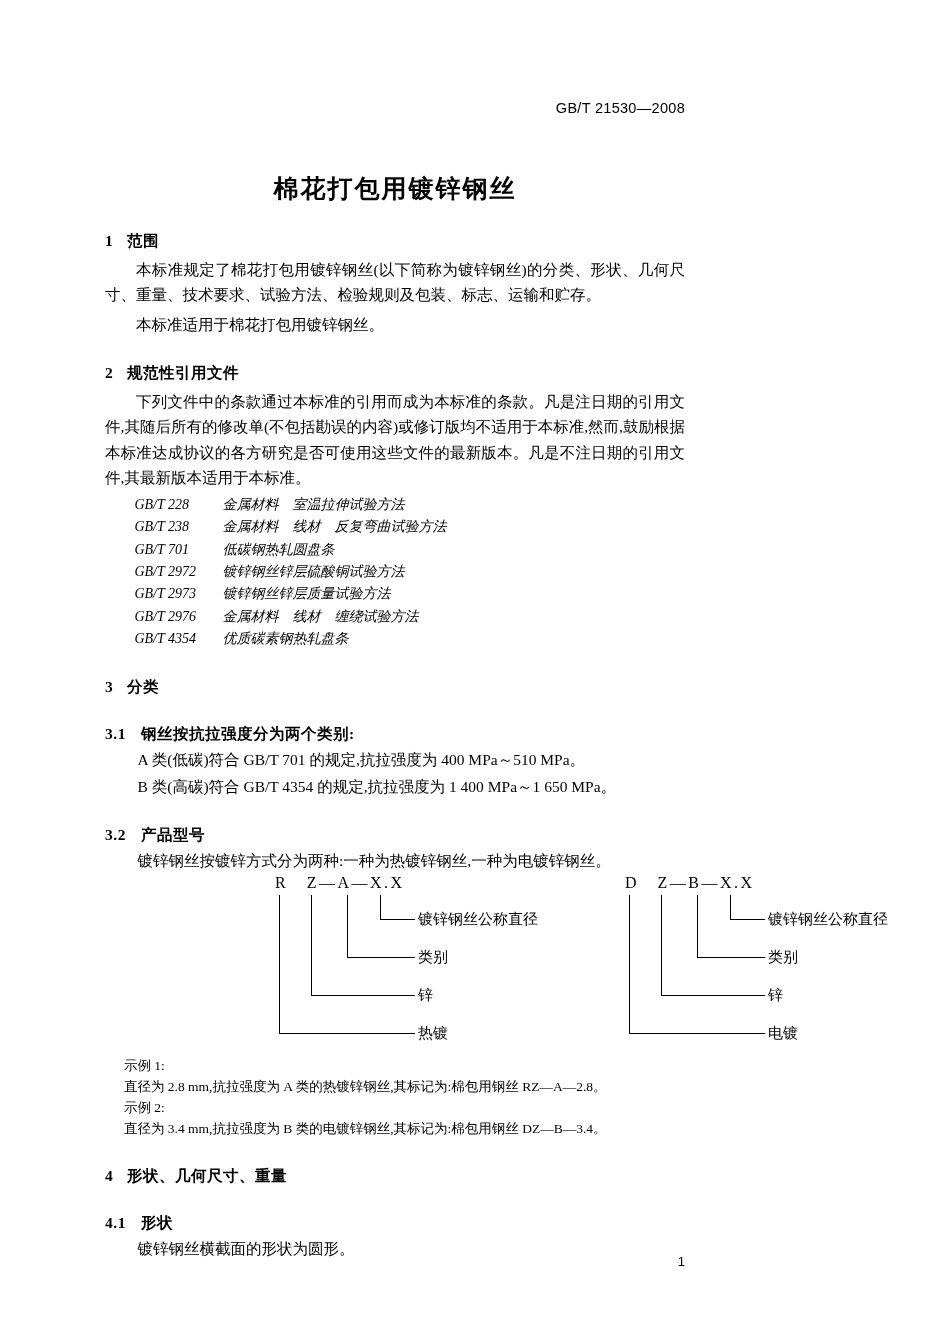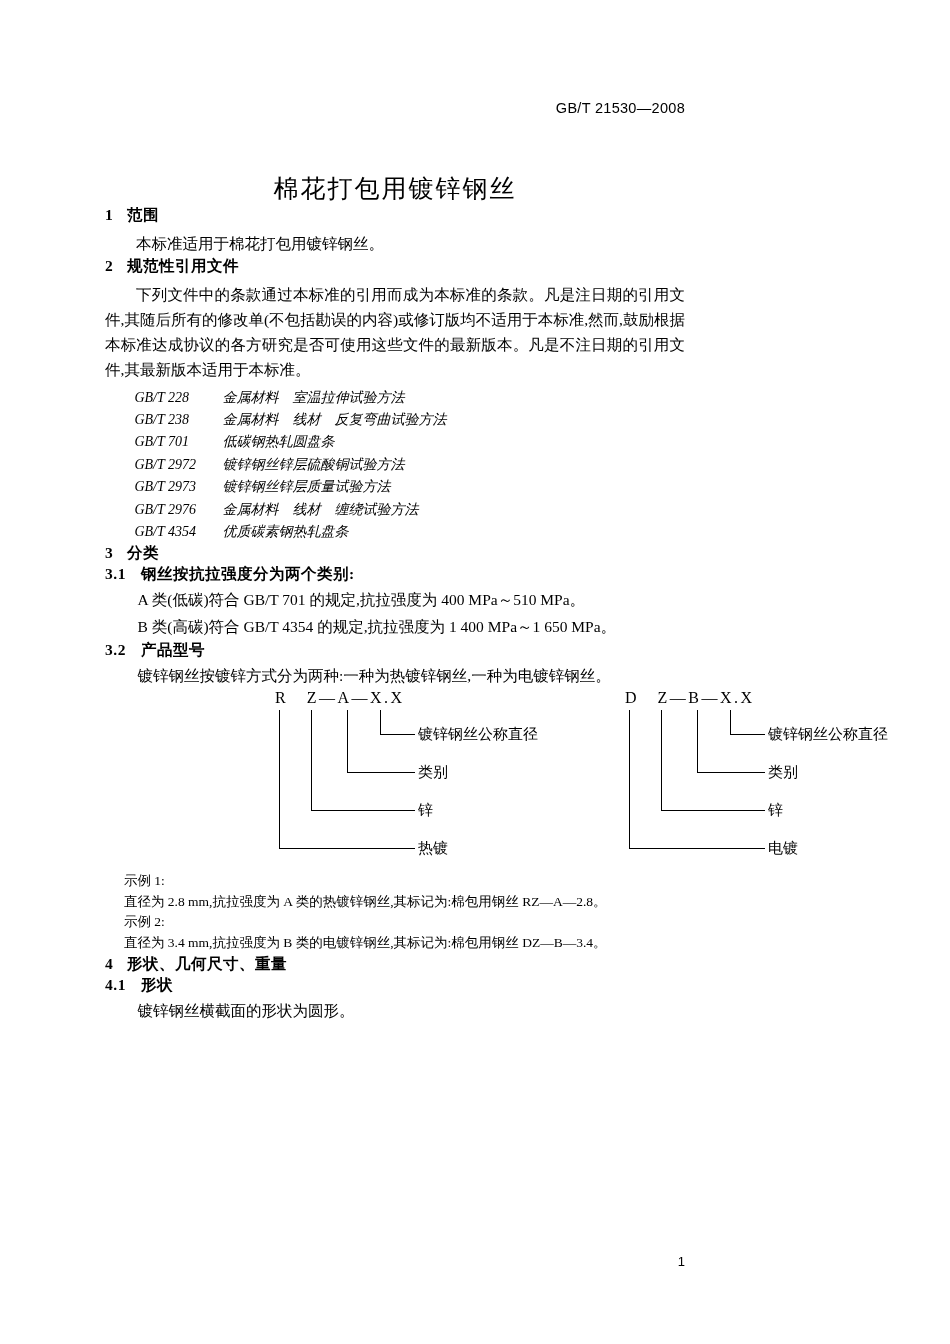--- a/index.html
+++ b/index.html
@@ -26,28 +26,29 @@
     position: absolute;
     top: 100px;
     right: 105px;
     font-family: "Liberation Sans", "DejaVu Sans", sans-serif;
     font-size: 14.5px;
     letter-spacing: 0.3px;
   }
   .doc-title {
     text-align: center;
     font-size: 25px;
-    font-weight: normal;
+    font-weight: bold;
     margin: 0;
     padding-top: 172px;
     letter-spacing: 2px;
   }
   .clause-head {
     font-size: 15.5px;
     font-weight: bold;
+    margin-top: 26px;
     letter-spacing: 0.5px;
   }
   .clause-head .num {
     display: inline-block;
     min-width: 22px;
   }
   .clause-head.sub .num {
     min-width: 36px;
   }
   p.body {
@@ -136,20 +137,21 @@
 
 <div class="page">
 
   <div class="header">GB/T 21530—2008</div>
 
   <h1 class="doc-title">棉花打包用镀锌钢丝</h1>
 
   <div class="clause-head">
     <span class="num">1</span><span>范围</span>
   </div>
+  <p class="body indent">本标准规定了棉花打包用镀锌钢丝(以下简称为镀锌钢丝)的分类、形状、几何尺寸、重量、技术要求、试验方法、检验规则及包装、标志、运输和贮存。</p>
   <p class="body indent">本标准适用于棉花打包用镀锌钢丝。</p>
 
   <div class="clause-head">
     <span class="num">2</span><span>规范性引用文件</span>
   </div>
   <p class="body indent">下列文件中的条款通过本标准的引用而成为本标准的条款。凡是注日期的引用文件,其随后所有的修改单(不包括勘误的内容)或修订版均不适用于本标准,然而,鼓励根据本标准达成协议的各方研究是否可使用这些文件的最新版本。凡是不注日期的引用文件,其最新版本适用于本标准。</p>
   <ul class="ref-list">
     <li><span class="code">GB/T 228</span><span>金属材料　室温拉伸试验方法</span></li>
     <li><span class="code">GB/T 238</span><span>金属材料　线材　反复弯曲试验方法</span></li>
     <li><span class="code">GB/T 701</span><span>低碳钢热轧圆盘条</span></li>

